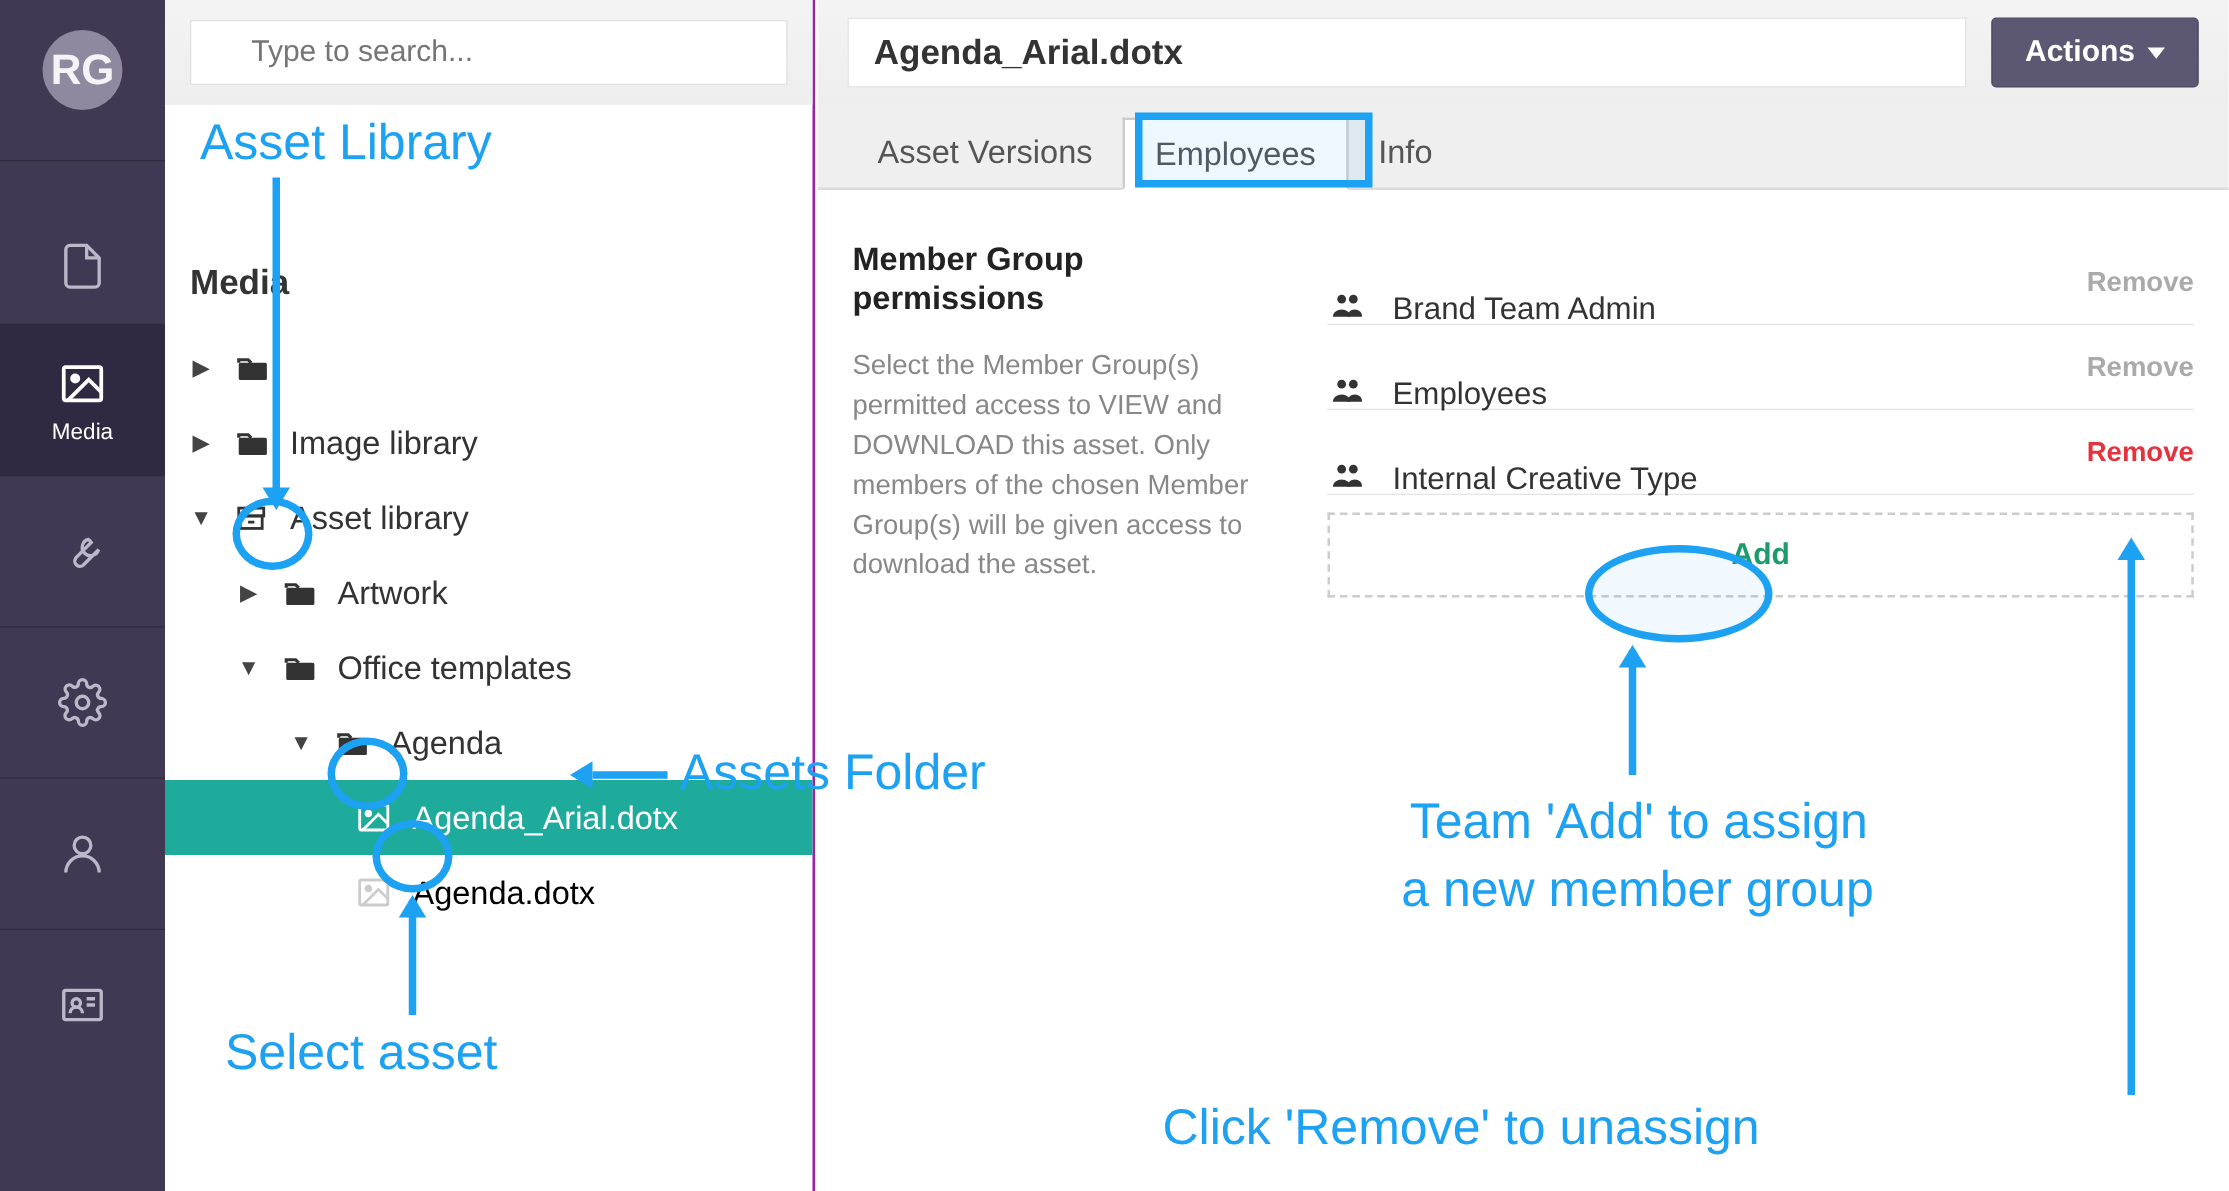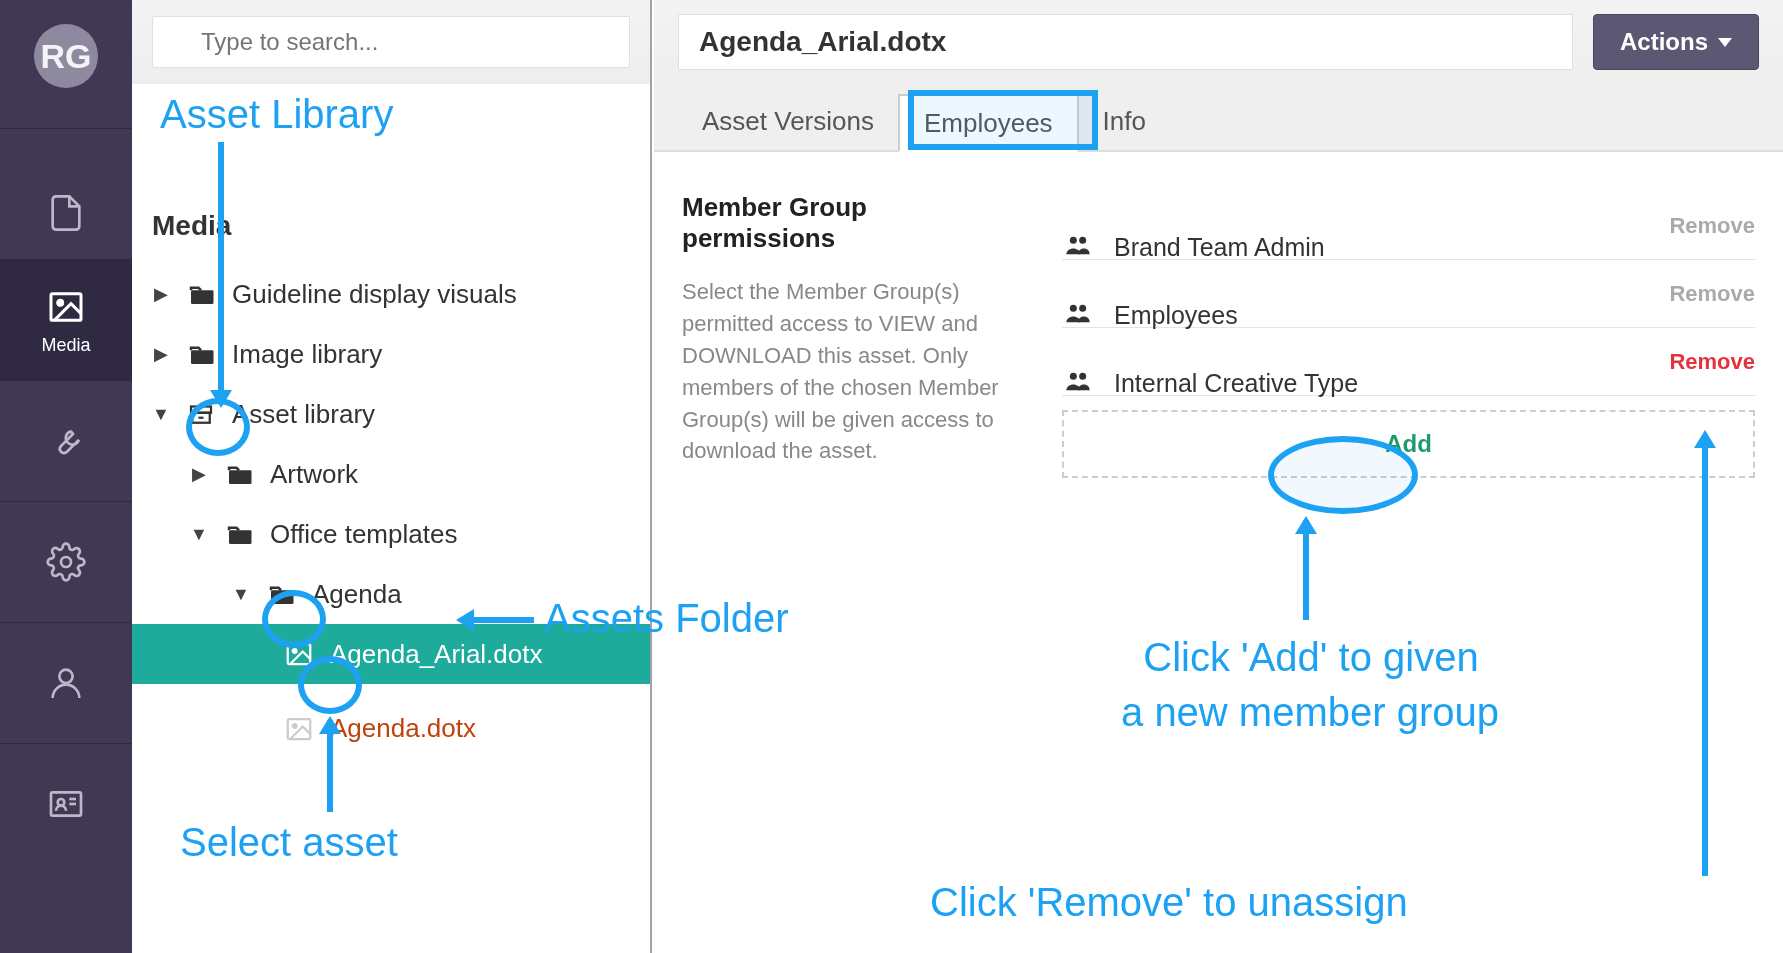--- a/index.html
+++ b/index.html
@@ -59,21 +59,21 @@
   .rail-ico { width: 44px; height: 44px; display:flex;align-items:center;justify-content:center;}
   .rail-ico svg { width: 40px; height: 40px; color: #bdb8c9; }
   .rail-label { color: #fff; font-size: 18px; }
 
   
   .sidebar {
     position: absolute;
     left: 132px; top: 0;
     width: 520px; height: 953px;
     background: #fff;
-    border-right: 2px solid #a3a3a3;
+    border-right: 2px solid #a21caf;
   }
   .search-wrap {
     height: 84px;
     display: flex;
     align-items: center;
     padding: 0 20px;
     background: linear-gradient(#f3f3f3,#eee);
   }
   .search {
     flex: 1;
@@ -119,21 +119,21 @@
   .tree-row.indent3 { padding-left: 130px;}
   .tree-row.selected {
     background: #1fab9b;
     color: #fff;
     margin-left: -20px;
     padding-left: 150px;
     width: calc(100% + 20px);
   }
   .tree-row.selected .tico svg { color:#fff;}
   .tree-row.dim .tico svg { color:#ccc;}
-  .tree-row.dim { color:#c2410c;align-items:flex-end;}
+  .tree-row.dim { color:#000000;}
 
   
   .main {
     position: absolute;
     left: 654px; top: 0; right: 0;
     height: 953px;
     background: #fff;
     overflow: hidden;
   }
   .main-top {
@@ -371,21 +371,20 @@
 
     <div class="tree-row">
       <span class="caret">▶</span>
       <span class="tico">
           <svg viewBox="0 0 24 24" fill="currentColor">
             <path d="M3 6h6l2 2h10v10a2 2 0 0 1-2 2H3a2 2 0 0 1-2-2V8a2 2 0 0 1 2-2z" fill="none"></path>
             <rect x="4" y="9" width="18" height="11" rx="1"></rect>
             <path d="M4 9V7h6l2 2" fill="none" stroke="currentColor" stroke-width="2"></path>
           </svg>
         </span>
-      <span>Guideline display visuals</span>
     </div>
 
     <div class="tree-row">
       <span class="caret">▶</span>
       <span class="tico">
           <svg viewBox="0 0 24 24" fill="currentColor">
             <rect x="4" y="9" width="18" height="11" rx="1"></rect>
             <path d="M4 9V7h6l2 2" fill="none" stroke="currentColor" stroke-width="2"></path>
           </svg>
         </span>
@@ -537,18 +536,18 @@
 <div class="anno" style="left:544px; top:596px;">Assets Folder</div>
 
 <div class="circle" style="left:298px; top:656px; width:64px; height:58px;"></div>
 <div class="arrow-line" style="left:327px; top:720px; width:6px; height:92px;"></div>
 <div class="arrow-head-up" style="left:319px; top:716px;"></div>
 <div class="anno" style="left:180px; top:820px;">Select asset</div>
 
 <div class="ellipse" style="left:1268px; top:436px; width:150px; height:78px;"></div>
 <div class="arrow-line" style="left:1303px; top:520px; width:6px; height:100px;"></div>
 <div class="arrow-head-up" style="left:1295px; top:516px;"></div>
-<div class="anno" style="left:1042px; top:635px; width:538px;">Click 'Add' to given</div>
+<div class="anno" style="left:1042px; top:635px; width:538px;">Team 'Add' to assign</div>
 <div class="anno" style="left:1030px; top:690px; width:560px;">a new member group</div>
 
 <div class="arrow-line" style="left:1702px; top:436px; width:6px; height:440px;"></div>
 <div class="arrow-head-up" style="left:1694px; top:430px;"></div>
 <div class="anno" style="left:930px; top:880px;">Click 'Remove' to unassign</div>
 
 </body></html>

